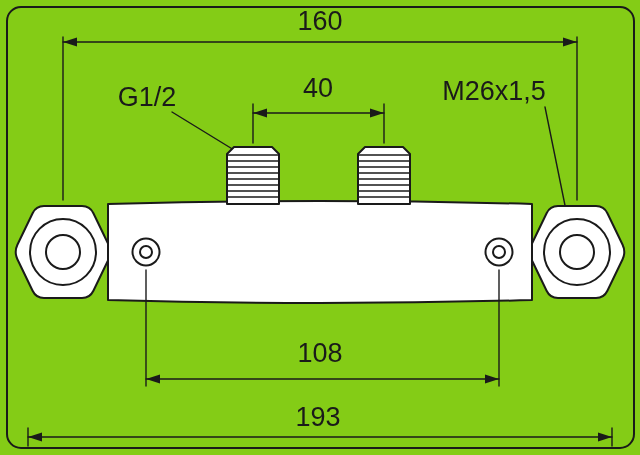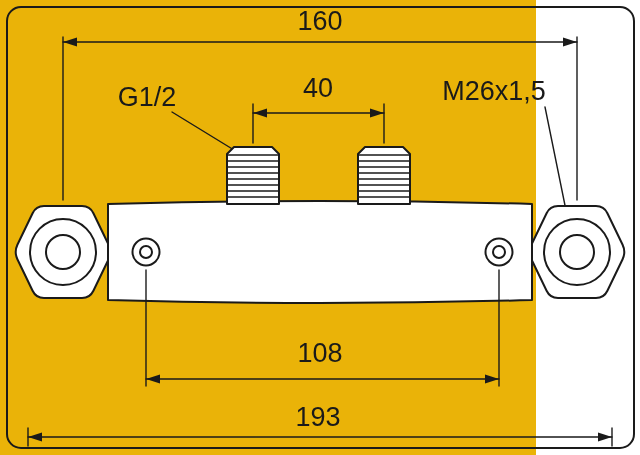--- a/index.html
+++ b/index.html
@@ -4,21 +4,21 @@
 <style>
   html, body {
     margin: 0;
     padding: 0;
     background: #ffffff;
     width: 640px;
     height: 455px;
     overflow: hidden;
     font-family: "Liberation Sans", sans-serif;
   }
-  .stage { position: relative; width: 536px; height: 455px; background: #eab308; }
+  .stage { position: relative; width: 640px; height: 455px; background: #84cc16; }
   svg { display: block; }
   .outline {
     fill: #ffffff;
     stroke: #1a1a1a;
     stroke-width: 2;
     stroke-linejoin: round;
     stroke-linecap: round;
   }
   .outline-nofill {
     fill: none;

